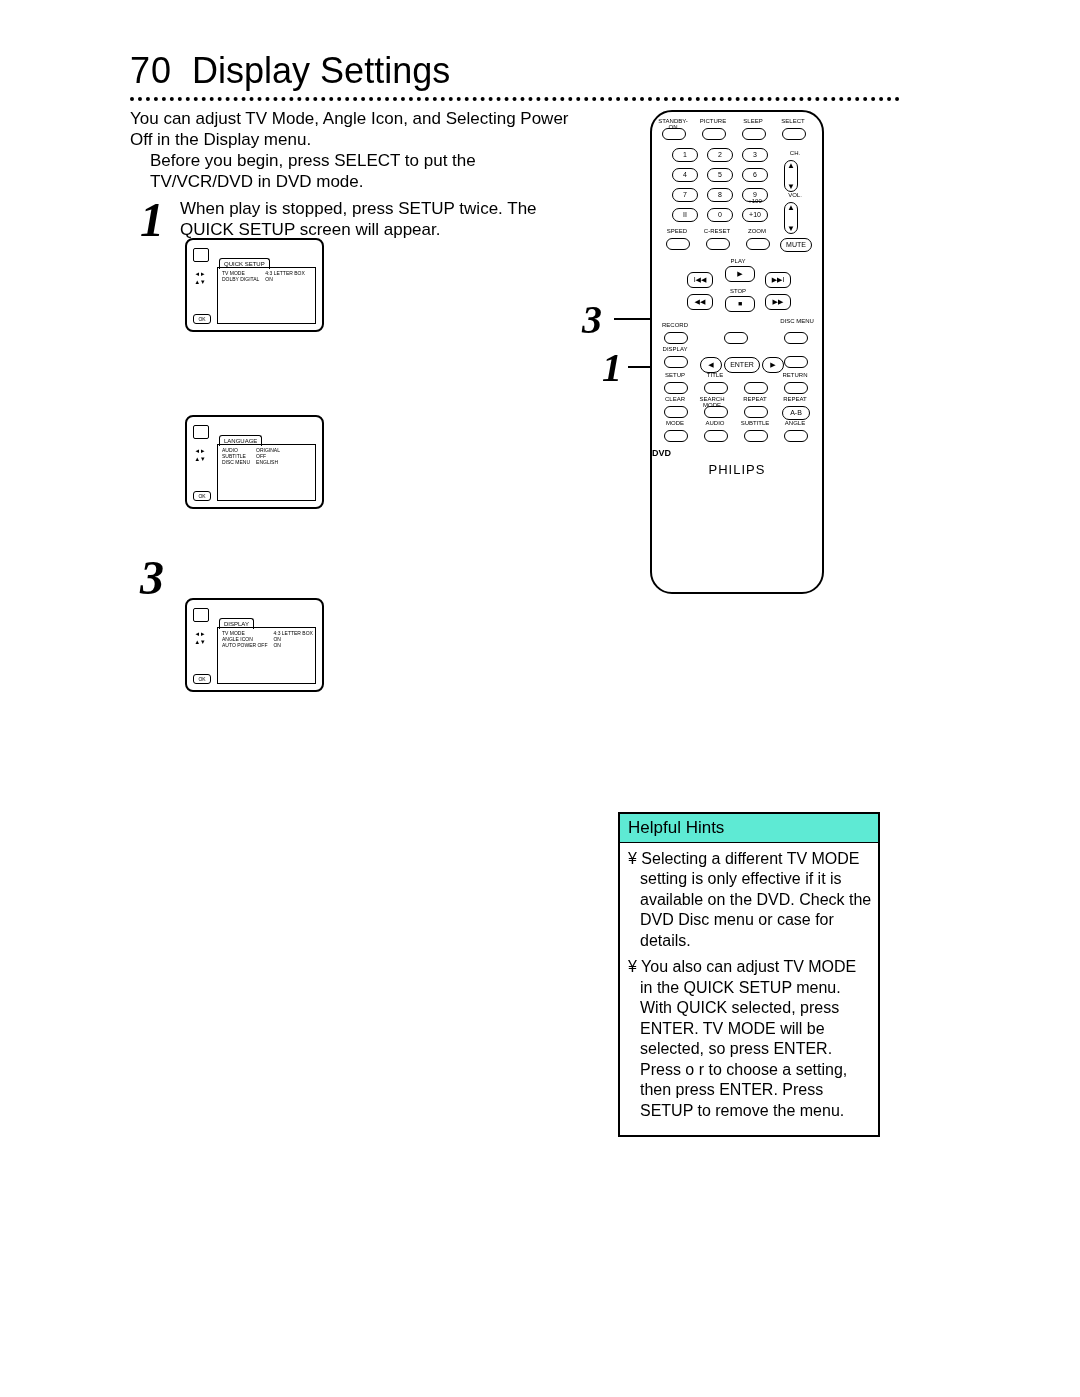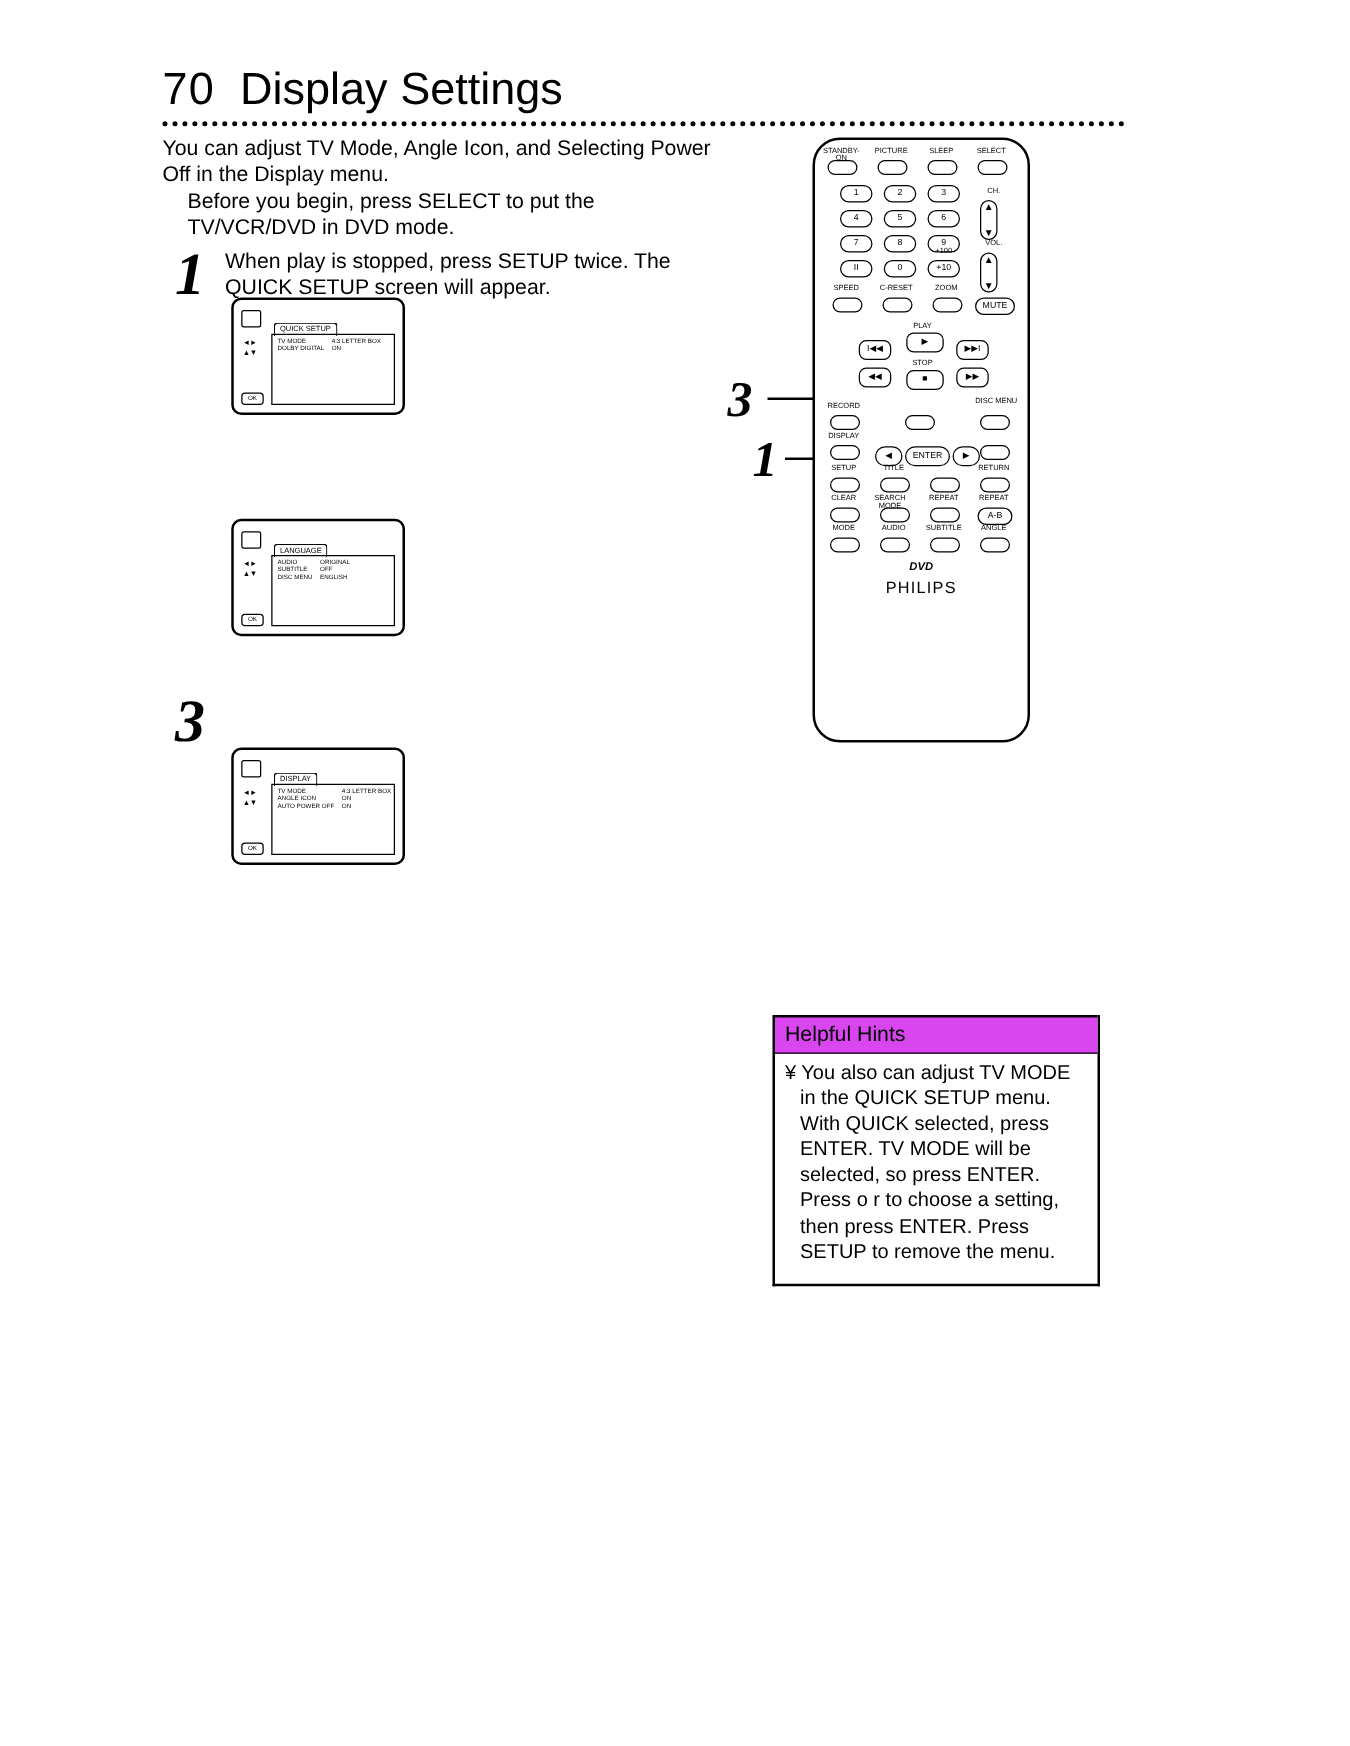--- a/index.html
+++ b/index.html
@@ -158,22 +158,22 @@
   .enter-row .e {
     position:absolute; border:1px solid #000; border-radius:8px;
     height:14px; font-size:7px; text-align:center; line-height:14px;
     background:#fff;
   }
   .brand {
     position:absolute; left:0; right:0; top:335px; text-align:center;
     font-size:13px; letter-spacing:1px;
   }
   .dvdlogo {
-    position:absolute; left:0; right:0; top:318px; text-align:center;
-    font-size:9px; font-weight:bold; font-style:italic;
+    position:absolute; left:0; right:0; top:318px; 
+    font-size:9px; font-weight:bold; 
   }
 
   
   .call {
     position:absolute; font-family: Georgia, serif; font-style: italic;
     font-weight: bold; font-size: 40px;
   }
   .call.c3 { left: 582px; top: 296px; }
   .call.c1 { left: 602px; top: 344px; }
   .call-line {
@@ -186,21 +186,21 @@
   .hints {
     position: absolute;
     left: 618px;
     top: 812px;
     width: 258px;
     border-left: 2px solid #000;
     border-right: 2px solid #000;
     border-bottom: 2px solid #000;
   }
   .hints .hh-title {
-    background: #d946ef;
+    background: #5eead4;
     border-top: 2px solid #000;
     border-bottom: 1px solid #000;
     padding: 4px 8px;
     font-size: 17px;
   }
   .hints .hh-body {
     padding: 6px 6px 8px 8px;
     font-size: 16px;
     line-height: 1.28;
   }
@@ -396,17 +396,18 @@
       <div class="rbtn" style="left:132px;top:318px"></div>
 
       <div class="dvdlogo" style="top:336px">DVD</div>
       <div class="brand" style="top:350px">PHILIPS</div>
     </div>
   </div>
 
   <div class="hints">
     <div class="hh-title">Helpful Hints</div>
     <div class="hh-body">
+      <p>¥  Selecting a different TV MODE setting is only effective if it is available on the DVD. Check the DVD Disc menu or case for details.</p>
       <p>¥  You also can adjust TV MODE in the QUICK SETUP menu. With QUICK selected, press ENTER. TV MODE will be selected, so press ENTER. Press o r       to choose a setting, then press ENTER. Press SETUP to remove the menu.</p>
     </div>
   </div>
 
 </div>
 
 </body></html>

